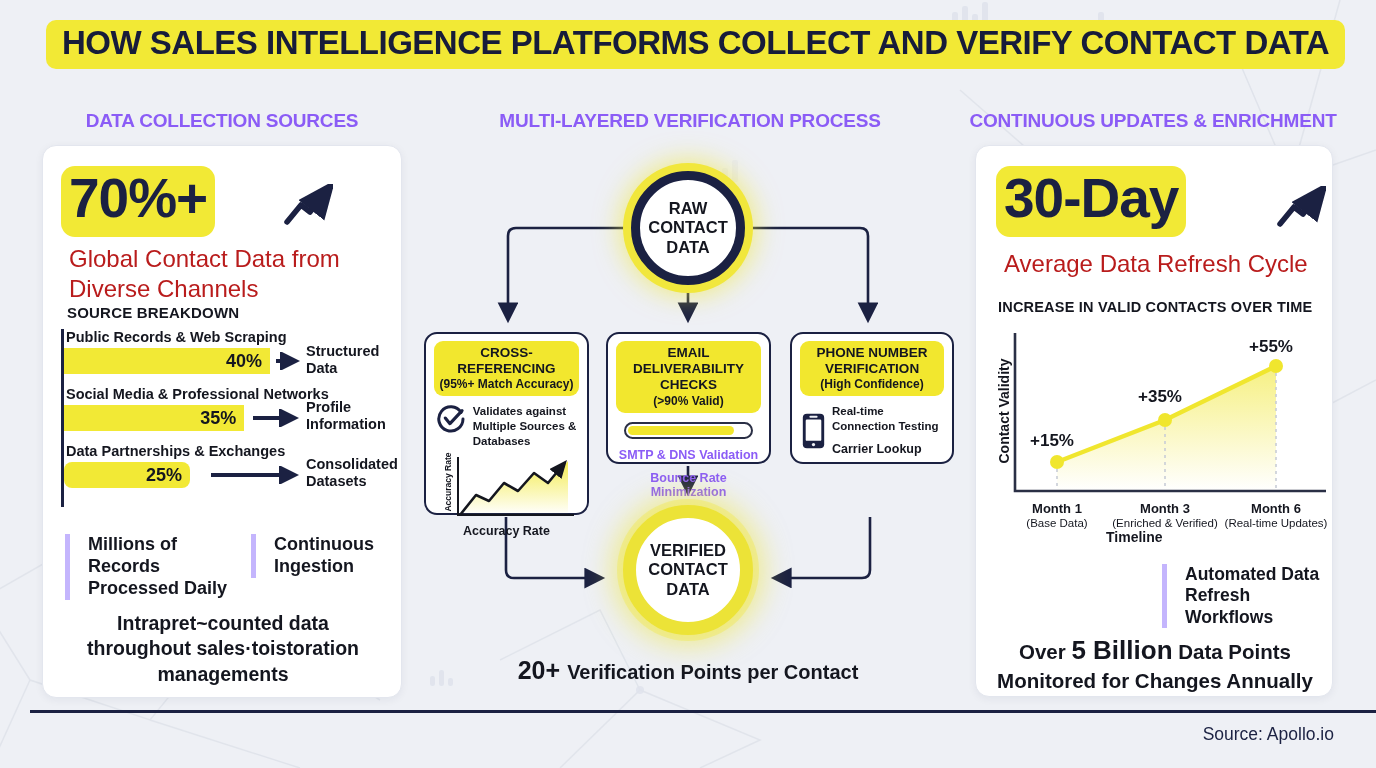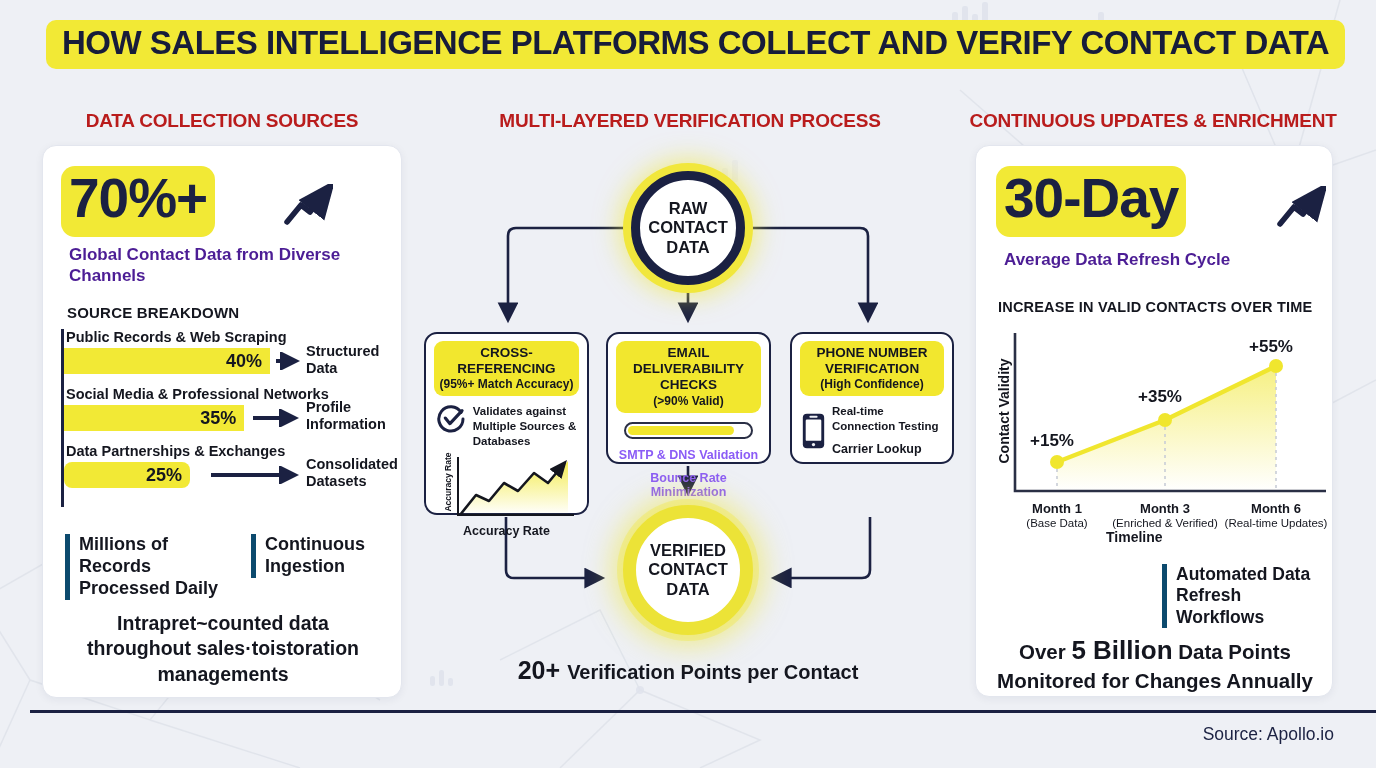--- a/index.html
+++ b/index.html
@@ -7,45 +7,45 @@
   body { font-family:"Liberation Sans", sans-serif; background:#eef0f5; position:relative; overflow:hidden; color:#1b2142; }
   #stage { position:absolute; inset:0; width:1376px; height:768px; }
 
   
   .deco { position:absolute; inset:0; pointer-events:none; }
 
   
   .main-title { position:absolute; left:46px; top:20px; background:#f2e935; border-radius:10px; padding:4px 16px 7px;
     font-size:33px; font-weight:700; letter-spacing:-0.5px; color:#171c3a; white-space:nowrap; }
 
-  .col-header { position:absolute; top:110px; font-size:19px; font-weight:700; color:#b91c1c; text-align:center; letter-spacing:-0.2px; }
+  .col-header { position:absolute; top:110px; font-size:19px; font-weight:700; color:#8b5cf6; text-align:center; letter-spacing:-0.2px; }
   .col-header.left { left:42px; width:360px; }
   .col-header.center { left:470px; width:440px; }
   .col-header.right { left:958px; width:390px; }
 
   .card { position:absolute; background:#ffffff; border:1px solid #e3e6ee; border-radius:14px;
     box-shadow:0 2px 8px rgba(25,32,70,.06); }
   #left-card { left:42px; top:145px; width:360px; height:553px; }
   #right-card { left:975px; top:145px; width:358px; height:552px; }
 
   .big-stat { position:absolute; background:#f2e935; border-radius:14px; padding:2px 8px 8px;
     font-size:55px; font-weight:700; letter-spacing:-1px; color:#1b2142; line-height:1.1; }
-  .stat-caption { position:absolute; font-size:17px; font-weight:700; color:#4c1d95; line-height:1.25; }
+  .stat-caption { position:absolute; font-size:24px; font-weight:400; color:#b91c1c; line-height:1.25; }
 
   .section-label { position:absolute; font-size:15px; font-weight:700; color:#14161f; letter-spacing:.2px; }
 
   .axis-vline { position:absolute; width:2.5px; background:#1b2142; }
 
   .bar-label { position:absolute; font-size:14.5px; font-weight:700; color:#14161f; white-space:nowrap; }
   .bar { position:absolute; height:26px; background:#f2e935; text-align:right; }
   .bar span { font-size:18px; font-weight:700; line-height:26px; padding-right:8px; color:#14161f; }
   .bar-result { position:absolute; font-size:14.5px; font-weight:700; color:#14161f; line-height:1.2; }
   .bar-arrow { position:absolute; }
 
-  .mini-stat { position:absolute; border-left:5px solid #0c4a6e; padding-left:9px; font-size:18px; font-weight:700; color:#14161f; line-height:1.22; }
+  .mini-stat { position:absolute; border-left:5px solid #c4b5fd; padding-left:18px; font-size:18px; font-weight:700; color:#14161f; line-height:1.22; }
 
   .panel-footnote { position:absolute; text-align:center; font-weight:700; color:#14161f; line-height:1.3; }
 
   
   .flow-node { position:absolute; background:#fff; border-radius:50%; display:flex; align-items:center; justify-content:center;
     text-align:center; font-weight:700; font-size:16.5px; line-height:1.18; color:#14161f; z-index:3; }
   #raw-node { left:631px; top:171px; width:114px; height:114px; border:9px solid #1b2142;
     box-shadow:0 0 0 8px #f1e73c, 0 0 24px 12px rgba(240,231,60,.55); }
   #verified-node { left:623px; top:505px; width:130px; height:130px; border:13px solid #ece337;
     box-shadow:0 0 0 6px rgba(240,231,60,.35), 0 0 26px 12px rgba(240,231,60,.5); }

